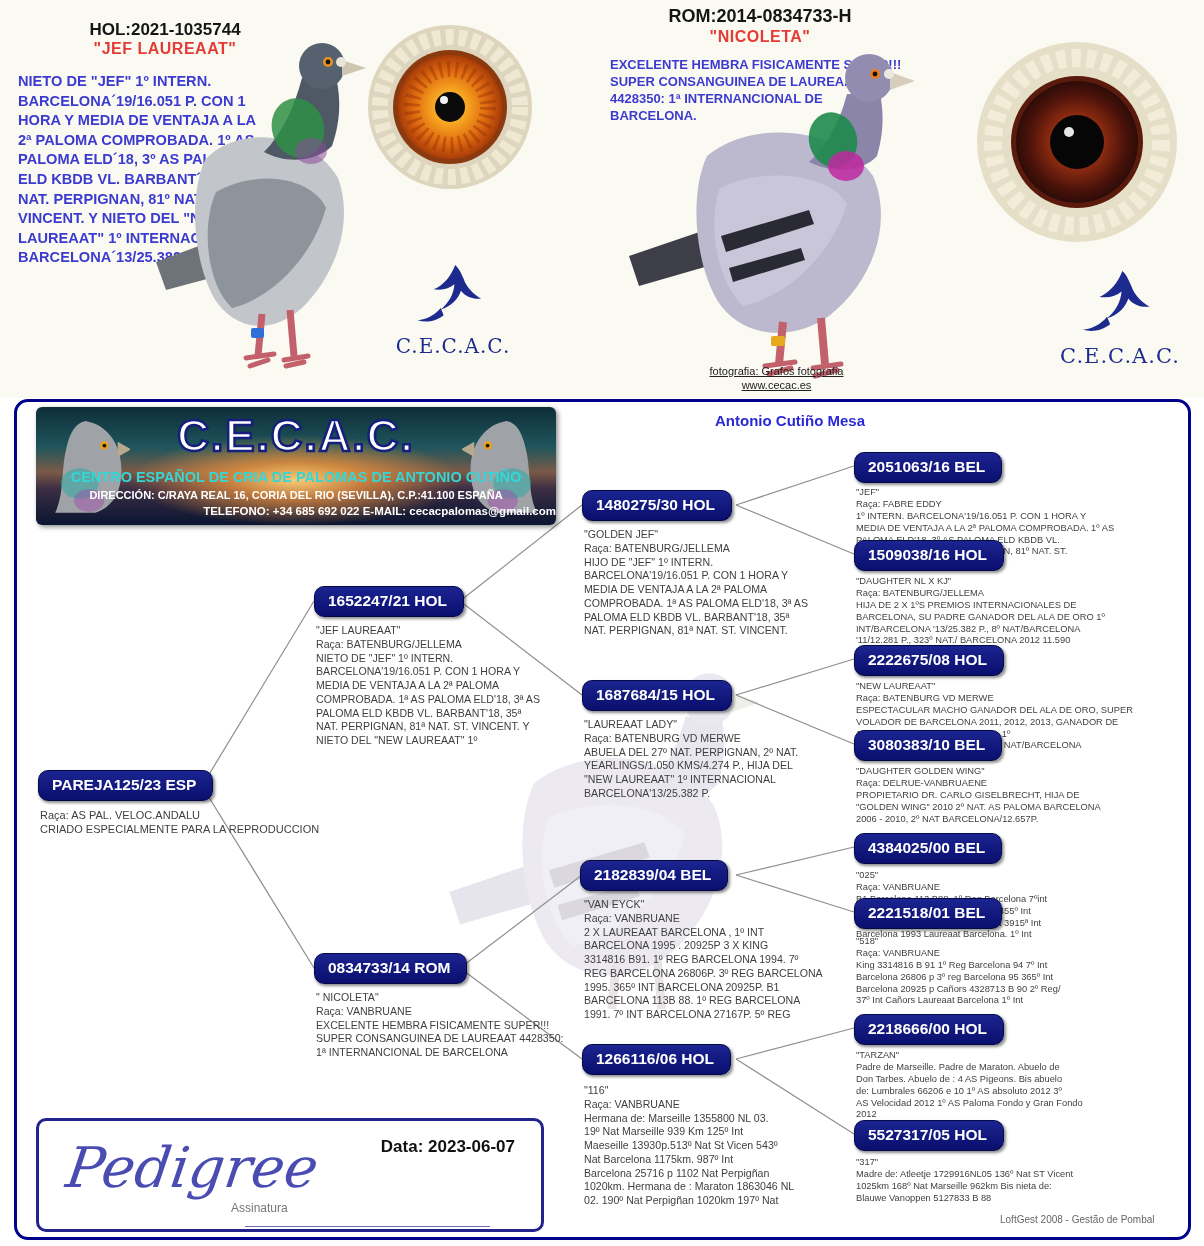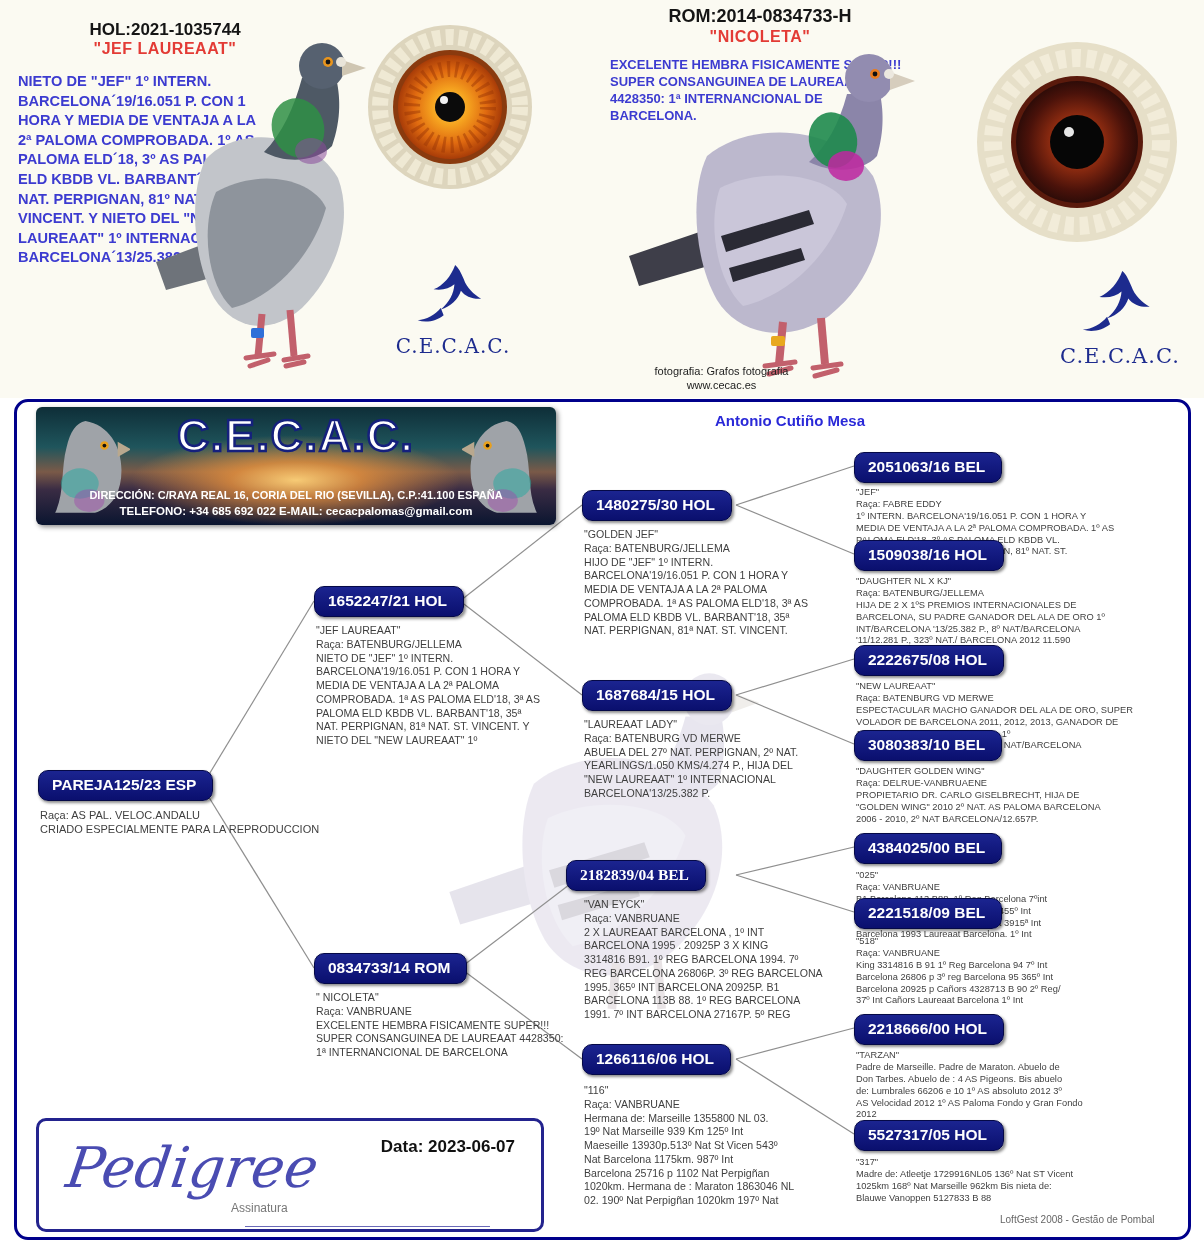--- a/index.html
+++ b/index.html
@@ -25,21 +25,21 @@
   
   #banner { position:absolute; left:36px; top:407px; width:520px; height:118px; border-radius:6px;
             overflow:hidden; box-shadow:2px 2px 5px rgba(0,0,0,.45); z-index:3;
             background:
               radial-gradient(ellipse 220px 60px at 50% 62%, rgba(255,210,120,.95) 0%, rgba(240,150,60,.75) 30%, rgba(200,100,40,0) 75%),
               linear-gradient(180deg,#0e2e38 0%,#1f555c 34%,#7a5a48 55%,#3a2c44 70%,#0a1530 100%); }
   #banner-title { position:absolute; left:0; top:4px; width:100%; text-align:center; font-size:44px; font-weight:bold;
                   color:#fff; -webkit-text-stroke:2.5px #15207d; letter-spacing:2px; }
   #banner-subtitle { position:absolute; left:0; top:62px; width:100%; text-align:center; font-size:14.5px; font-weight:bold; color:#35d6d6; }
   #banner-address  { position:absolute; left:0; top:82px; width:100%; text-align:center; font-size:11px; font-weight:bold; color:#fff; }
-  #banner-contact  { position:absolute; left:0; top:98px; width:100%; text-align:center; font-size:11.5px; font-weight:bold; color:#fff; }
+  #banner-contact  { position:absolute; left:0; top:98px; width:100%; text-align:right; font-size:11.5px; font-weight:bold; color:#fff; }
 
   #owner-name { position:absolute; left:640px; top:412px; width:300px; text-align:center;
                 font-size:15px; font-weight:bold; color:#2a29d8; z-index:3; }
 
   
   .ring-box { position:absolute; z-index:3; background:linear-gradient(180deg,#1b2490,#0a0f6e);
               color:#fff; font-weight:bold; font-size:15.5px; padding:5px 16px 6px 13px;
               border-radius:10px; border:1.5px solid #050947; box-shadow:1.5px 2px 3px rgba(0,0,0,.45); white-space:nowrap; }
   .node-details { position:absolute; z-index:3; color:#3f3f3f; font-size:10.6px; line-height:1.3; white-space:pre-line; }
   .node-details.small { font-size:9.3px; line-height:1.28; }
@@ -156,21 +156,21 @@
         </radialGradient>
     </defs>
     <circle cx="102" cy="102" r="100" fill="#e6dfc8"></circle>
     <circle cx="102" cy="102" r="84" fill="none" stroke="#f2ecd9" stroke-width="18" stroke-dasharray="9 6"></circle>
     <circle cx="102" cy="102" r="66" fill="#5a1a0c"></circle>
     <circle cx="102" cy="102" r="61" fill="url(#ir2)"></circle>
     <circle cx="102" cy="102" r="27" fill="#060606"></circle>
     <circle cx="94" cy="92" r="5" fill="#fff" opacity=".9"></circle>
   </svg>
 
-  <div class="abs credit" style="left:599px;top:364px;width:245px;">
+  <div class="abs credit" style="left:654px;top:364px;width:245px;text-decoration:underline;">
     <div>fotografia: Grafos fotografia</div>
     <div>www.cecac.es</div>
   </div>
 
   <div class="abs" style="left:1050px;top:268px;width:140px;">
     <svg style="display:block;margin:0 auto;" width="92" height="76" viewBox="0 0 110 100">
       <path d="M58,4 C52,20 42,32 28,38 C40,40 50,37 57,31 C56,44 50,56 38,66 C52,62 62,52 66,40 C72,48 82,52 94,51 C84,45 74,36 70,24 C66,14 62,7 58,4 Z" fill="#1d2b8e"></path>
       <path d="M38,64 C30,74 18,80 6,81 C18,85 32,82 42,74 Z" fill="#1d2b8e"></path>
     </svg>
     <div class="logo-text" style="font-size:21px;">C.E.C.A.C.</div>
@@ -221,20 +221,21 @@
   </svg>
   <svg class="abs" style="right:4px;top:8px;transform:scaleX(-1);" width="90" height="100" viewBox="0 0 95 105">
     <path d="M48,6 C72,10 86,32 86,58 C86,84 74,98 58,103 L16,103 C26,82 22,56 28,34 C32,17 38,8 48,6 Z" fill="#9fa3a8"></path>
     <ellipse cx="42" cy="72" rx="20" ry="16" fill="rgba(46,170,160,.55)"></ellipse>
     <ellipse cx="52" cy="90" rx="16" ry="12" fill="rgba(160,70,170,.45)"></ellipse>
     <path d="M82,28 L96,36 L82,44 Z" fill="#b9a88e"></path>
     <circle cx="68" cy="32" r="4.5" fill="#e8a01e"></circle>
       <circle cx="68" cy="32" r="2" fill="#111"></circle>
   </svg>
   <div id="banner-title">C.E.C.A.C.</div>
+  <div id="banner-subtitle">CENTRO ESPAÑOL DE CRIA DE PALOMAS DE ANTONIO CUTIÑO</div>
   <div id="banner-address">DIRECCIÓN: C/RAYA REAL 16, CORIA DEL RIO (SEVILLA), C.P.:41.100 ESPAÑA</div>
   <div id="banner-contact">TELEFONO: +34 685 692 022    E-MAIL: cecacpalomas@gmail.com</div>
 </div>
 
 <div id="owner-name">Antonio Cutiño Mesa</div>
 
 <div class="ring-box" style="left:38px;top:770px;">PAREJA125/23 ESP</div>
 <div class="node-details" style="left:40px;top:808px;width:335px;font-size:11px;">Raça: AS PAL. VELOC.ANDALU
 CRIADO  ESPECIALMENTE  PARA  LA  REPRODUCCION</div>
 
@@ -267,21 +268,21 @@
 NAT. PERPIGNAN, 81ª NAT. ST. VINCENT.</div>
 
 <div class="ring-box" style="left:582px;top:680px;">1687684/15 HOL</div>
 <div class="node-details" style="left:584px;top:718px;width:268px;">"LAUREAAT LADY"
 Raça: BATENBURG VD MERWE
 ABUELA DEL 27º NAT. PERPIGNAN, 2º NAT.
 YEARLINGS/1.050 KMS/4.274 P., HIJA DEL
 "NEW LAUREAAT" 1º INTERNACIONAL
 BARCELONA'13/25.382 P.</div>
 
-<div class="ring-box" style="left:566px;top:860px;font-family:Liberation Serif, serif;">2182839/04 BEL</div>
+<div class="ring-box" style="left:580px;top:860px;">2182839/04 BEL</div>
 <div class="node-details" style="left:584px;top:898px;width:268px;">"VAN EYCK"
 Raça: VANBRUANE
 2 X LAUREAAT BARCELONA , 1º INT
 BARCELONA 1995 . 20925P 3 X KING
 3314816 B91. 1º REG BARCELONA 1994. 7º
 REG BARCELONA 26806P. 3º REG BARCELONA
 1995. 365º INT BARCELONA 20925P. B1
 BARCELONA 113B 88. 1º REG BARCELONA
 1991. 7º INT BARCELONA 27167P. 5º REG</div>
 
@@ -328,21 +329,21 @@
 2006 - 2010, 2º NAT BARCELONA/12.657P.</div>
 
 <div class="ring-box" style="left:854px;top:833px;">4384025/00 BEL</div>
 <div class="node-details small" style="left:856px;top:870px;width:335px;">"025"
 Raça: VANBRUANE
 B1 Barcelona 113 B88. 1º Reg Barcelona 7ºint
 Barcelona 1991 5º Reg Barcelona  455º Int
 Barcelona 1992 33º Reg Barcelona  3915ª Int
 Barcelona 1993 Laureaat Barcelona. 1º Int</div>
 
-<div class="ring-box" style="left:854px;top:898px;">2221518/09 BEL</div>
+<div class="ring-box" style="left:854px;top:898px;">2221518/01 BEL</div>
 <div class="node-details small" style="left:856px;top:936px;width:335px;">"518"
 Raça: VANBRUANE
 King 3314816 B 91 1º Reg Barcelona 94 7º Int
 Barcelona 26806 p 3º reg Barcelona 95 365º Int
 Barcelona  20925 p  Cañors 4328713 B 90 2º Reg/
 37º Int Cañors Laureaat Barcelona 1º Int</div>
 
 <div class="ring-box" style="left:854px;top:1014px;">2218666/00 HOL</div>
 <div class="node-details small" style="left:856px;top:1050px;width:335px;">"TARZAN"
 Padre de Marseille. Padre de Maraton. Abuelo de

